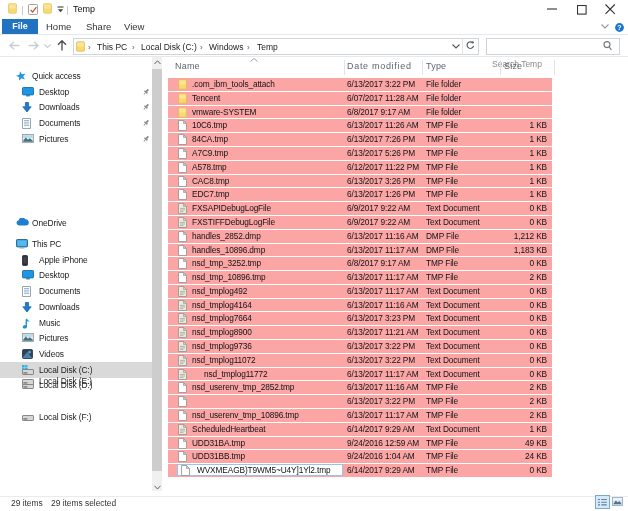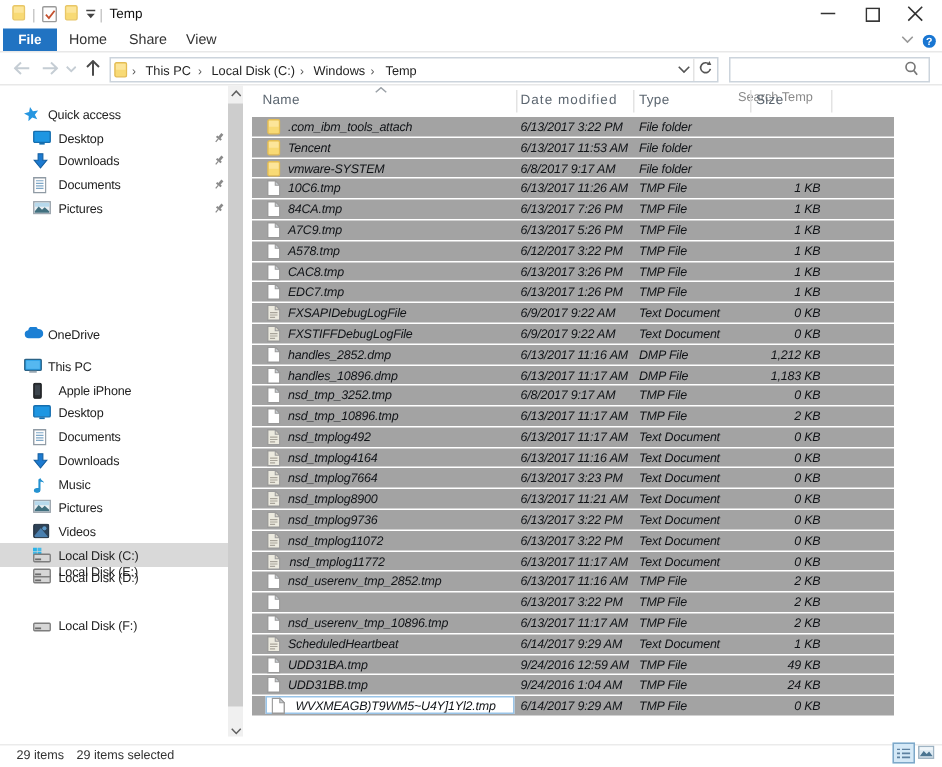--- a/index.html
+++ b/index.html
@@ -14,21 +14,21 @@
 #searchbox { position:absolute; left:486px; top:38px; width:134px; height:17px; border:1px solid #ccd4dc; background:#fff; }
 .crumb { position:absolute; top:0; height:15px; line-height:15px; font-size:8.5px; color:#222; }
 .chev { position:absolute; top:0; height:15px; line-height:15px; font-size:8px; color:#555; }
 .sitem { position:absolute; left:0; width:152px; height:14px; font-size:8.4px; }
 .sic { position:absolute; top:2px; }
 .slbl { position:absolute; top:0; height:14px; line-height:14px; color:#222; letter-spacing:-0.1px; }
 #sscroll { position:absolute; left:152px; top:57px; width:10px; height:434px; background:#f0f0f0; }
 #sthumb { position:absolute; left:152px; top:69px; width:10px; height:402px; background:#cdcdcd; }
 .hdr { position:absolute; top:59px; height:15px; line-height:15px; font-size:9px; color:#5c6670; letter-spacing:0.2px; }
 .hsep { position:absolute; top:60px; width:1px; height:15px; background:#e3e3e3; }
-.row { position:absolute; left:168px; width:428px; background:#a3a3a3; font-size:8.3px; letter-spacing:-0.12px; color:#101317;font-style:italic; }
+.row { position:absolute; left:168px; width:384px; background:#fca5a5; font-size:8.3px; letter-spacing:-0.12px; color:#101317; }
 .ric { position:absolute; top:1px; }
 .rname { position:absolute; top:0; height:100%; line-height:12px; white-space:nowrap; }
 .rdate { position:absolute; left:179px; top:0; height:100%; line-height:12px; white-space:nowrap; }
 .rtype { position:absolute; left:258px; top:0; height:100%; line-height:12px; white-space:nowrap; }
 .rsize { position:absolute; left:300px; top:0; width:79px; height:100%; line-height:12px; text-align:right; }
 .rnbox { position:absolute; left:9px; top:0px; width:166px; height:12px; background:#fff; border:1px solid #99c4e8; }
 #status { position:absolute; left:0; top:496px; width:628px; height:15px; border-top:1px solid #ebebeb; background:#fff; }
 </style>
 </head>
 <body>
@@ -393,21 +393,21 @@
     <span class="rsize"></span>
   </div>
 <div class="row" style="top:92px;height:13px">
     <span class="ric" style="left:10px">
       <svg width="9" height="11" viewBox="0 0 9 11">
         <rect x="0.6" y="0.8" width="7.8" height="9.4" rx="1" fill="#f8da75" stroke="#e3bc55" stroke-width="0.9"></rect>
         <rect x="1.3" y="1.5" width="6.4" height="4" fill="#fce59a"></rect>
       </svg>
     </span>
     <span class="rname" style="left:24px">Tencent</span>
-    <span class="rdate">6/13/2017 11:53 AM</span>
+    <span class="rdate">6/07/2017 11:28 AM</span>
     <span class="rtype">File folder</span>
     <span class="rsize"></span>
   </div>
 <div class="row" style="top:106px;height:12px">
     <span class="ric" style="left:10px">
       <svg width="9" height="11" viewBox="0 0 9 11">
         <rect x="0.6" y="0.8" width="7.8" height="9.4" rx="1" fill="#f8da75" stroke="#e3bc55" stroke-width="0.9"></rect>
         <rect x="1.3" y="1.5" width="6.4" height="4" fill="#fce59a"></rect>
       </svg>
     </span>
@@ -453,21 +453,21 @@
     <span class="rsize">1 KB</span>
   </div>
 <div class="row" style="top:161px;height:13px">
     <span class="ric" style="left:10px">
       <svg width="9" height="11" viewBox="0 0 9 11">
         <path d="M0.5 0.5 h5 l3 3 v7 h-8 z" fill="#ffffff" stroke="#9a9a9a" stroke-width="0.9"></path>
         <path d="M5.5 0.5 v3 h3 z" fill="#c9ced2" stroke="#9a9a9a" stroke-width="0.7"></path>
       </svg>
     </span>
     <span class="rname" style="left:24px">A578.tmp</span>
-    <span class="rdate">6/12/2017 3:22 PM</span>
+    <span class="rdate">6/12/2017 11:22 PM</span>
     <span class="rtype">TMP File</span>
     <span class="rsize">1 KB</span>
   </div>
 <div class="row" style="top:175px;height:12px">
     <span class="ric" style="left:10px">
       <svg width="9" height="11" viewBox="0 0 9 11">
         <path d="M0.5 0.5 h5 l3 3 v7 h-8 z" fill="#ffffff" stroke="#9a9a9a" stroke-width="0.9"></path>
         <path d="M5.5 0.5 v3 h3 z" fill="#c9ced2" stroke="#9a9a9a" stroke-width="0.7"></path>
       </svg>
     </span>
@@ -641,21 +641,21 @@
     <span class="rsize">0 KB</span>
   </div>
 <div class="row" style="top:368px;height:12px">
     <span class="ric" style="left:10px">
       <svg width="9" height="11" viewBox="0 0 9 11">
         <path d="M0.5 0.5 h5 l3 3 v7 h-8 z" fill="#eceadf" stroke="#9a9a9a" stroke-width="0.9"></path>
         <path d="M5.5 0.5 v3 h3 z" fill="#d9d5c9" stroke="#9a9a9a" stroke-width="0.7"></path>
         <path d="M2 5.4 h5 M2 7 h5 M2 8.6 h3.4" stroke="#a8a49a" stroke-width="0.8"></path>
       </svg>
     </span>
-    <span class="rname" style="left:25px">nsd_tmplog11772</span>
+    <span class="rname" style="left:36px">nsd_tmplog11772</span>
     <span class="rdate">6/13/2017 11:17 AM</span>
     <span class="rtype">Text Document</span>
     <span class="rsize">0 KB</span>
   </div>
 <div class="row" style="top:381px;height:13px">
     <span class="ric" style="left:10px">
       <svg width="9" height="11" viewBox="0 0 9 11">
         <path d="M0.5 0.5 h5 l3 3 v7 h-8 z" fill="#ffffff" stroke="#9a9a9a" stroke-width="0.9"></path>
         <path d="M5.5 0.5 v3 h3 z" fill="#c9ced2" stroke="#9a9a9a" stroke-width="0.7"></path>
       </svg>

